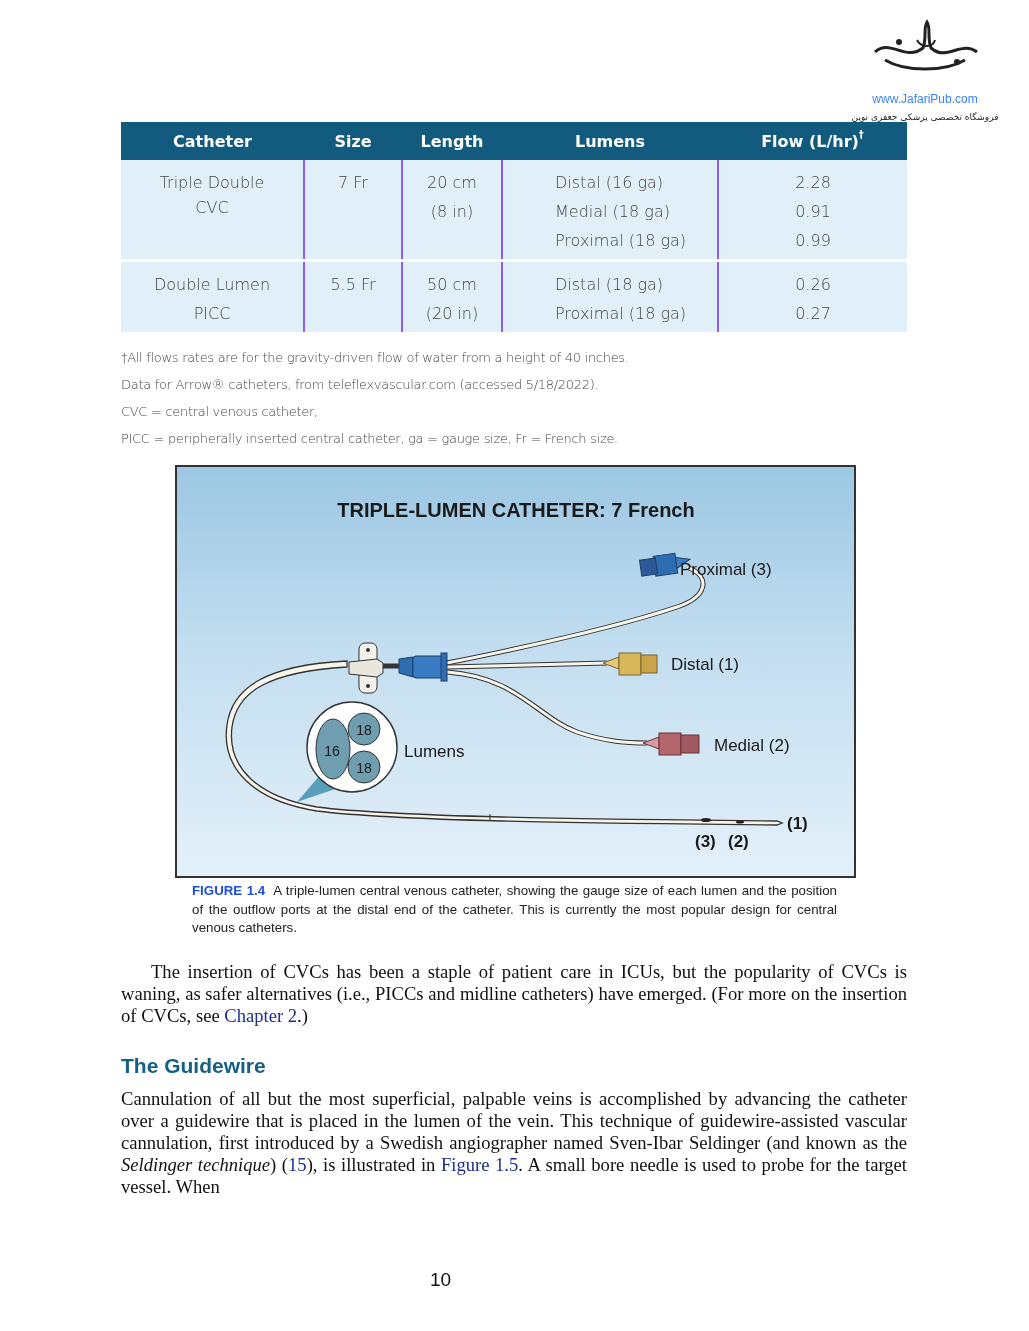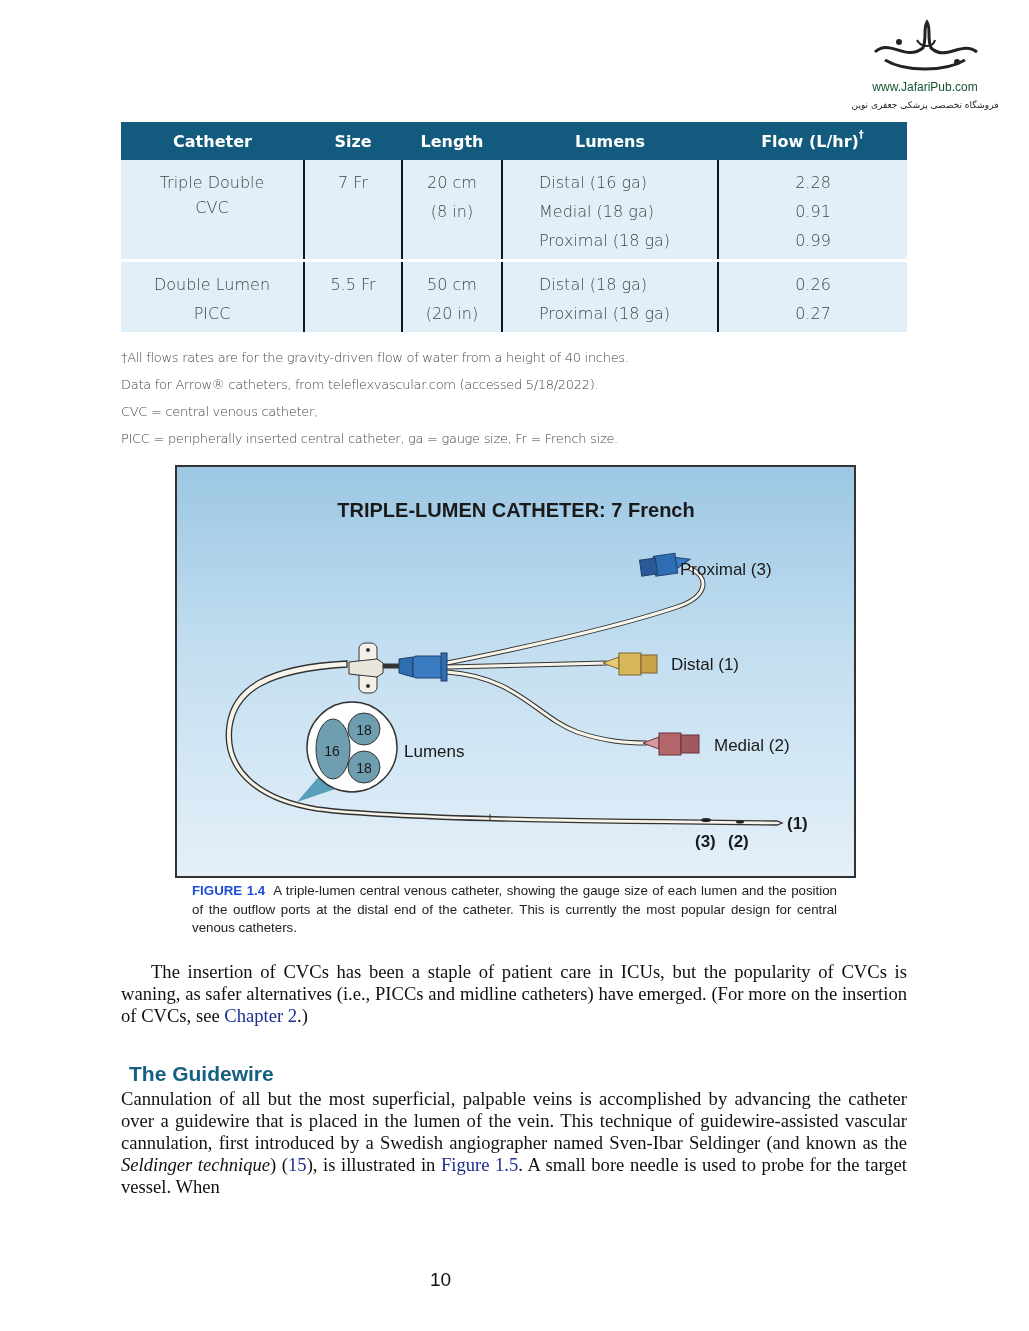--- a/index.html
+++ b/index.html
@@ -1,44 +1,44 @@
 <!DOCTYPE html>
 <html><head>
 <meta charset="utf-8">
 <style>
   html, body { margin:0; padding:0; background:#ffffff; }
   body { width:1029px; height:1331px; position:relative; overflow:hidden; font-family:"Liberation Sans", sans-serif; color:#222; }
   .logo { position:absolute; left:850px; top:18px; width:150px; text-align:center; }
   .logo svg { display:block; margin:0 auto; }
-  .logo .url { font-family:"Liberation Sans", sans-serif; font-size:12px; color:#14532d; margin-top:4px; }
+  .logo .url { font-family:"Liberation Sans", sans-serif; font-size:12px; color:#3b82f6; margin-top:16px; }
   .logo .fa { font-family:"DejaVu Sans", sans-serif; font-size:9px; color:#222; margin-top:6px; direction:rtl; white-space:nowrap; }
 
   table.cat { position:absolute; left:121px; top:122px; width:786px; border-collapse:collapse; font-family:"DejaVu Sans", sans-serif; }
   table.cat th { background:#135b7e; color:#fff; font-weight:bold; font-size:16px; height:38px; padding:0; text-align:center; }
-  table.cat td { background:#e1eff8; font-size:16px; color:#444; text-align:center; vertical-align:top; font-weight:300; border-left:2px solid #0f172a; line-height:29px; padding:8px 0 4px 0;}
+  table.cat td { background:#e1eff8; font-size:16px; color:#444; text-align:center; vertical-align:top; font-weight:300; border-left:2px solid #8b5cf6; line-height:29px; padding:8px 0 4px 0;}
   table.cat td:first-child { border-left:none; }
   table.cat tr.r1 td { height:86px; border-bottom:3px solid #fff; }
   table.cat tr.r2 td { height:56px; }
-  table.cat td.lum { text-align:left; padding-left:36px; }
+  table.cat td.lum { text-align:left; padding-left:52px; }
   .sup { font-size:10px; vertical-align:top; position:relative; top:-3px; }
 
   .notes { position:absolute; left:121px; top:344px; font-family:"DejaVu Sans", sans-serif; font-size:13px; color:#444; line-height:27px; font-weight:300; letter-spacing:-0.3px;}
   .notes div { white-space:nowrap; }
 
   .figure { position:absolute; left:175px; top:465px; width:677px; height:409px; border:2px solid #333; background:linear-gradient(180deg,#9cc7e3 0%, #c3def0 45%, #e4f0f9 100%); overflow:hidden; }
   .figure svg { position:absolute; left:0; top:0; }
 
   .caption { position:absolute; left:192px; top:882px; width:645px; font-family:"Liberation Sans", sans-serif; font-size:13.3px; line-height:18.5px; color:#222; text-align:justify; }
   .caption .fig-label { color:#1d4ed8; font-weight:bold; }
 
   .body-text { position:absolute; left:121px; width:786px; font-family:"Liberation Serif", serif; font-size:18.6px; line-height:22px; color:#111; text-align:justify; }
   .p1 { top:961px; text-indent:30px; }
   .p2 { top:1088px; }
   .link { color:#1b2f8f; }
-  h2.section { position:absolute; left:121px; top:1054px; margin:8px; font-family:"Liberation Sans", sans-serif; font-size:21px; font-weight:bold; color:#155f82; }
+  h2.section { position:absolute; left:121px; top:1054px; margin:0; font-family:"Liberation Sans", sans-serif; font-size:21px; font-weight:bold; color:#155f82; }
   .pagenum { position:absolute; left:0; width:881px; top:1269px; text-align:center; font-family:"Liberation Sans", sans-serif; font-size:19px; color:#111; }
 </style>
 </head>
 <body>
 
 <div class="logo">
   <svg width="120" height="58" viewBox="0 0 120 58">
     <path d="M10 34 C 25 20, 40 44, 58 30 C 62 20, 58 10, 62 4 C 66 10, 62 20, 66 30 C 82 44, 96 22, 112 34" fill="none" stroke="#222" stroke-width="3"></path>
     <path d="M20 42 C 40 54, 80 54, 100 42" fill="none" stroke="#222" stroke-width="3"></path>
     <circle cx="34" cy="24" r="3" fill="#222"></circle>

